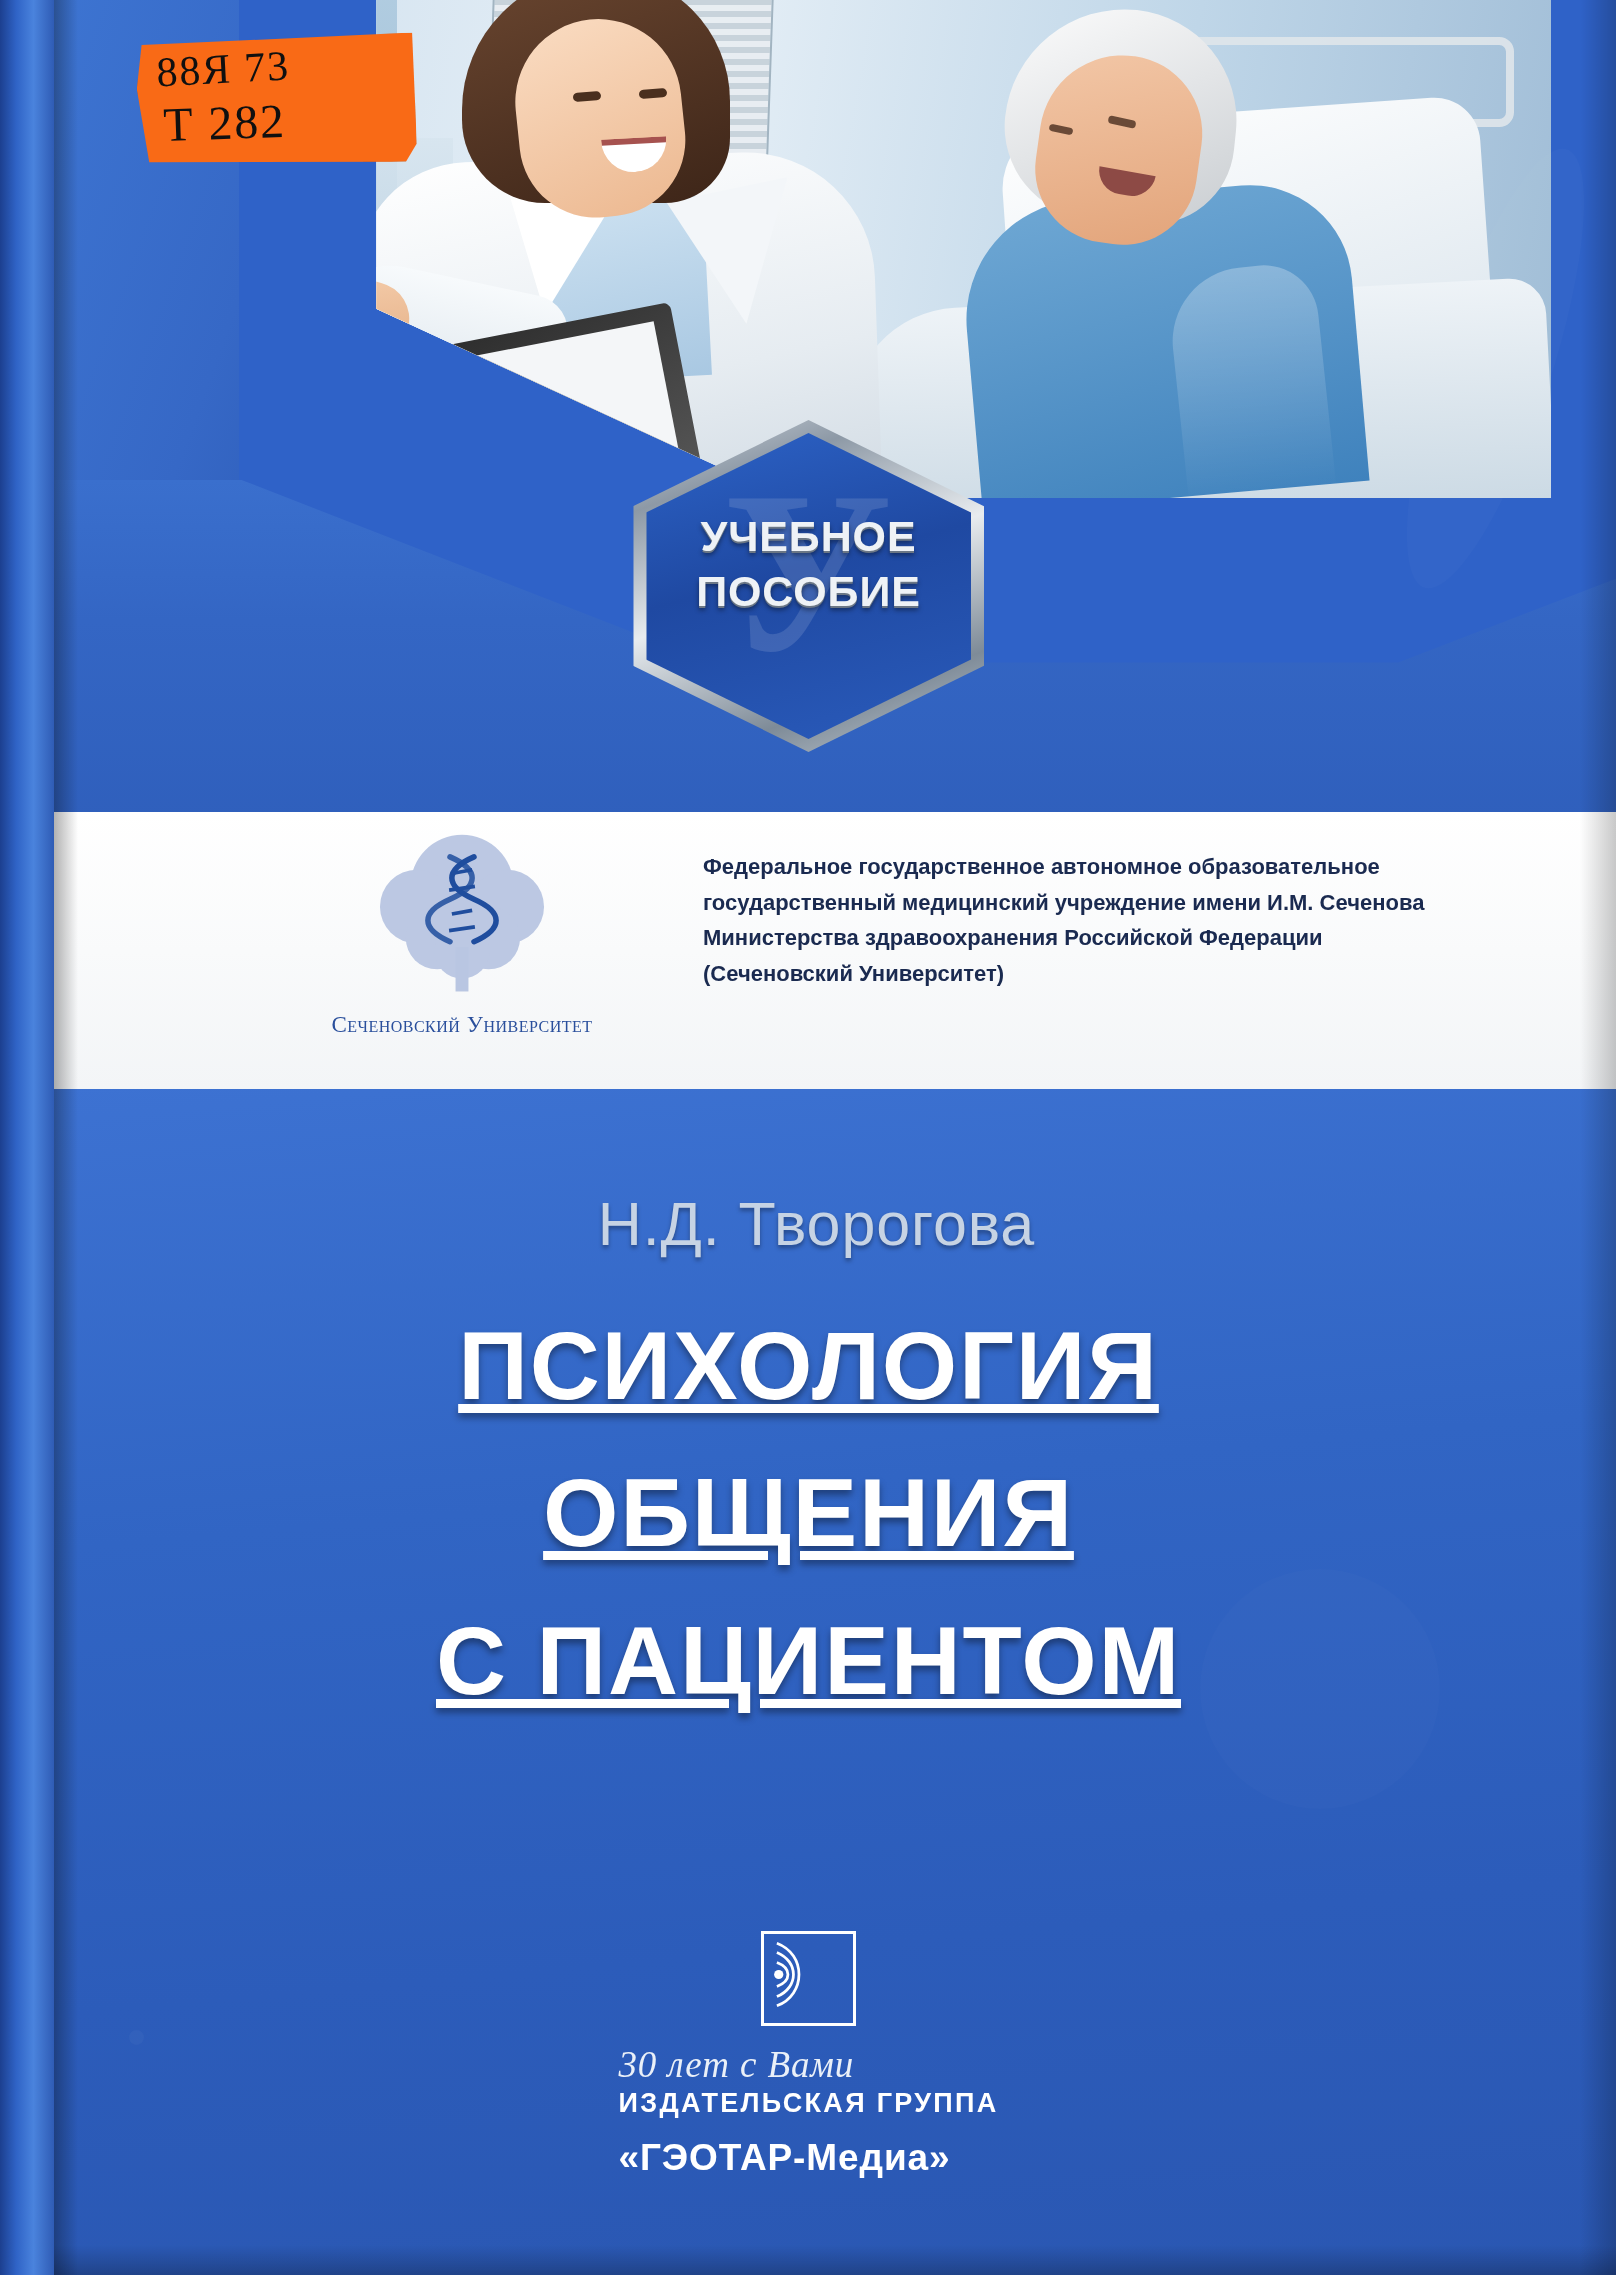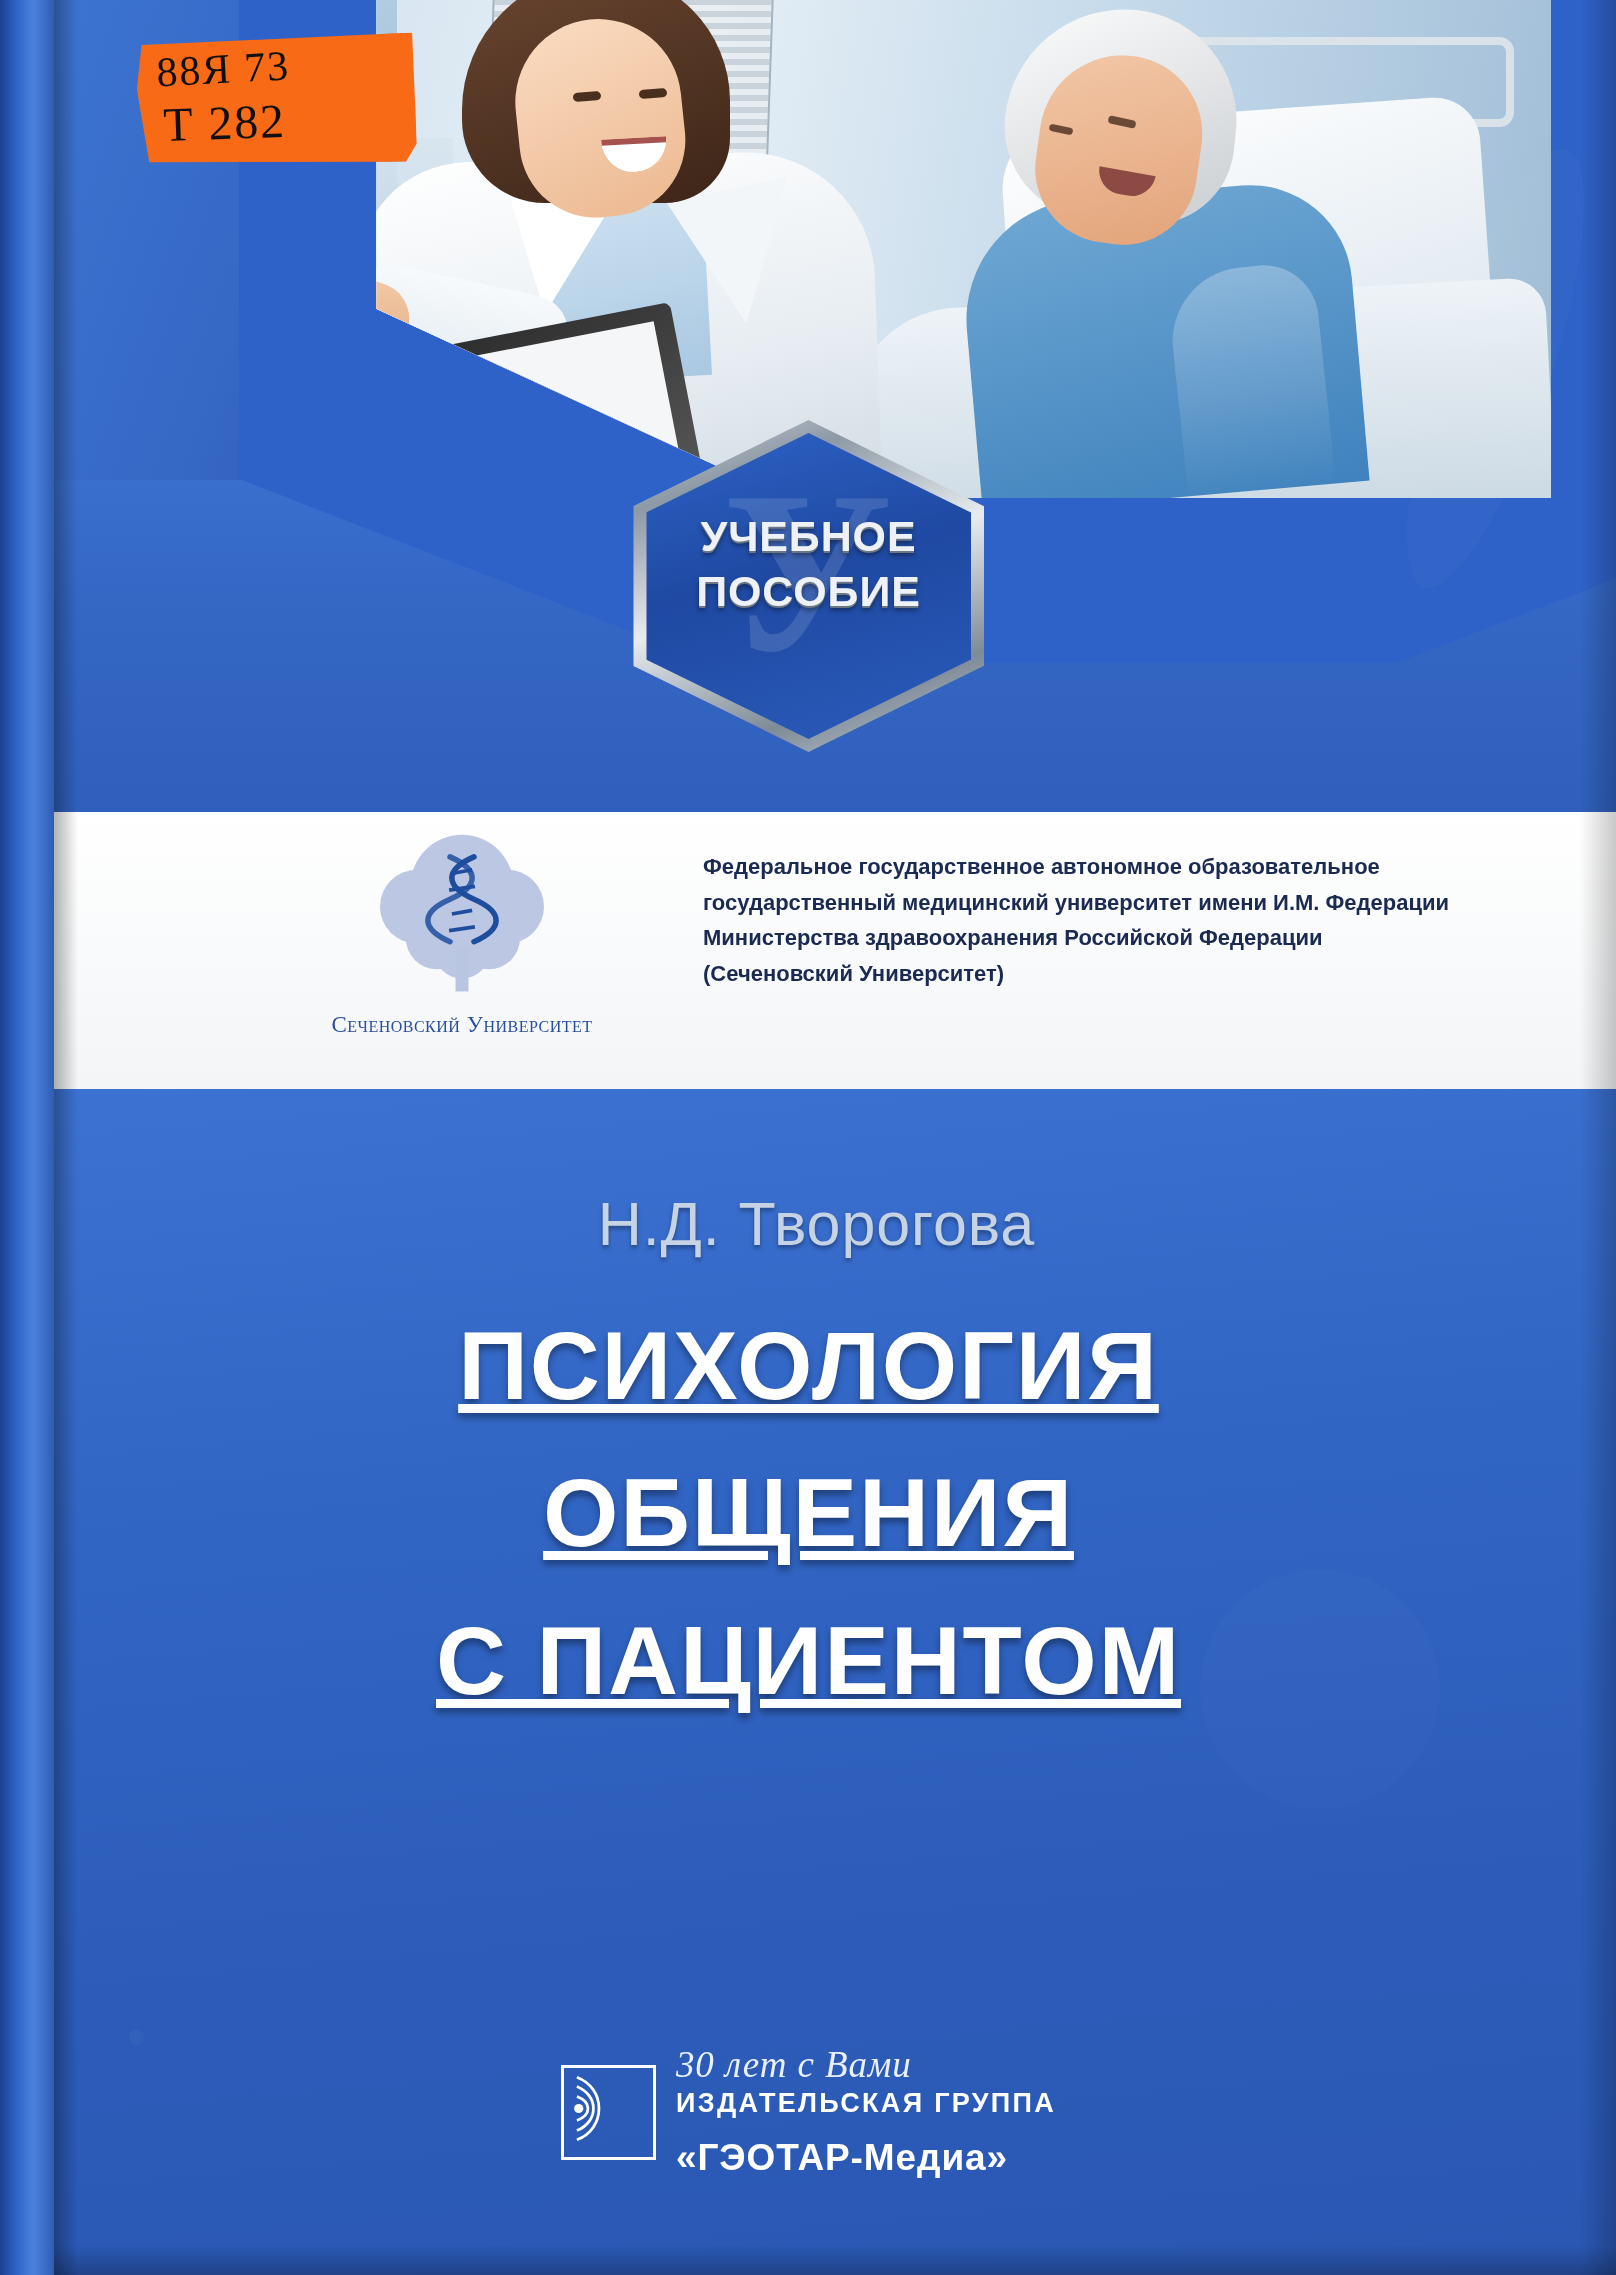--- a/index.html
+++ b/index.html
@@ -453,20 +453,21 @@
     left: 0; right: 0;
     bottom: 97px;
     text-align: center;
     z-index: 16;
   }
   .pub-row {
     display: flex;
     align-items: center;
     justify-content: center;
     gap: 20px;
+    flex-direction: column;
   }
   .pub-mark {
     width: 89px; height: 89px;
     border: 3.7px solid #ffffff;
     display: inline-block;
     position: relative;
     flex: 0 0 auto;
   }
   .pub-mark svg { display: block; }
   .pub-right { text-align: left; }
@@ -610,21 +611,21 @@
             <line x1="101" y1="66" x2="129" y2="62"></line>
             <line x1="104" y1="92" x2="126" y2="88"></line>
             <line x1="101" y1="110" x2="129" y2="106"></line>
           </g>
         </svg>
       </span>
       <div class="uni-logo-text">Сеченовский Университет</div>
     </div>
     <div class="uni-text">
       <div>Федеральное государственное автономное образовательное</div>
-      <div>государственный медицинский университет имени И.М. Федерации</div>
+      <div>государственный медицинский учреждение имени И.М. Сеченова</div>
       <div>Министерства здравоохранения Российской Федерации</div>
       <div>(Сеченовский Университет)</div>
     </div>
   </div>
 
   <div class="body-area">
     <div class="author">Н.Д. Творогова</div>
     <div class="title">
       <div>ПСИХОЛОГИЯ</div>
       <div>ОБЩЕНИЯ</div>

